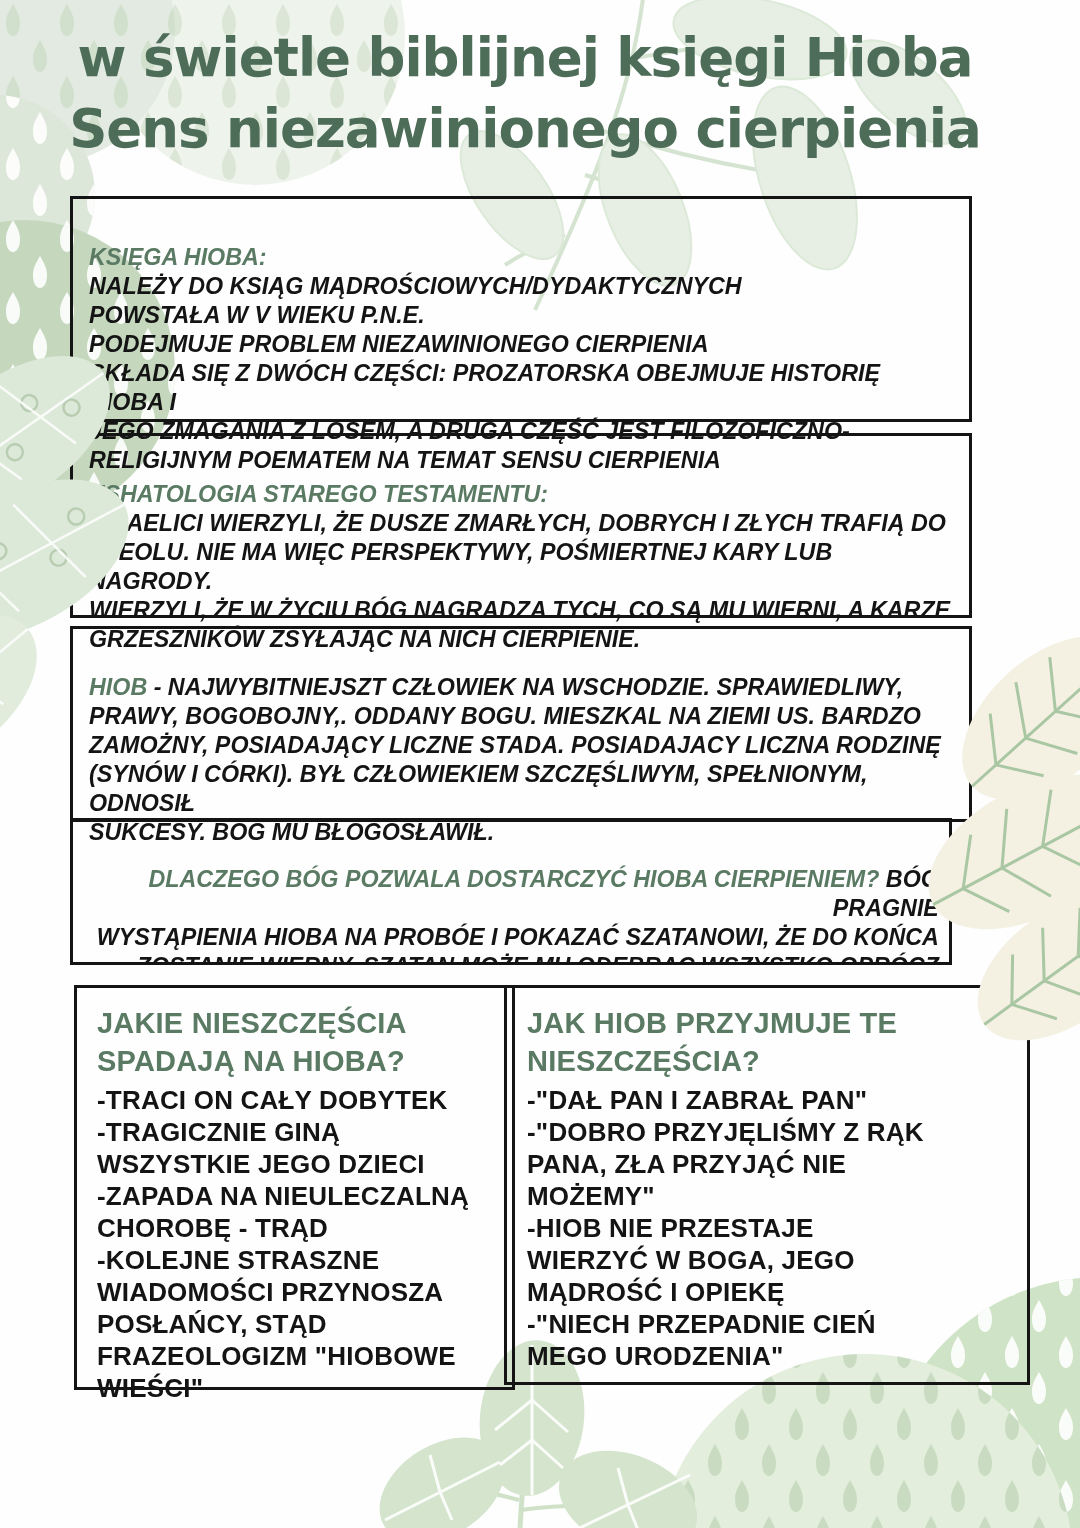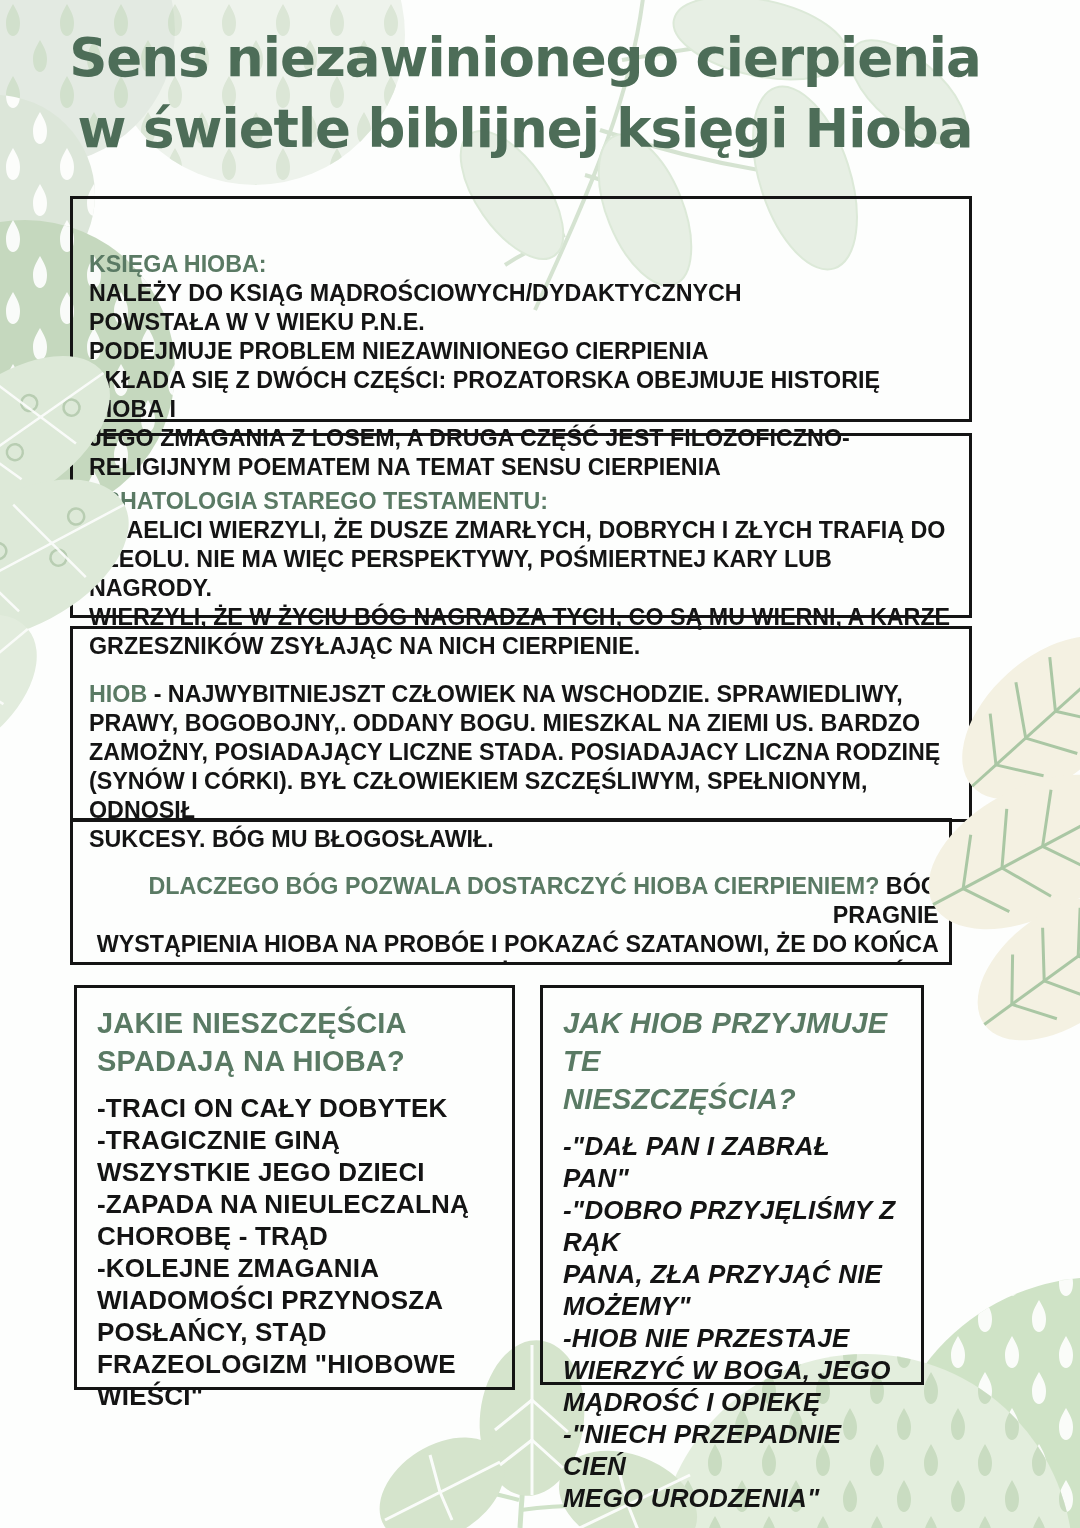--- a/index.html
+++ b/index.html
@@ -7,34 +7,34 @@
         font-family:"Liberation Sans",sans-serif;background:#fdfefd;}
   svg.decor{position:absolute;left:0;top:0;pointer-events:none;}
   .bg{z-index:0;}
   .fg{z-index:6;}
   .title{position:absolute;left:30px;top:22px;width:990px;z-index:2;
          text-align:center;font-family:"DejaVu Sans",sans-serif;
          font-weight:bold;font-size:53px;line-height:71px;
          letter-spacing:-1px;color:#4d6d58;}
   .box{position:absolute;border:3px solid #141414;background:transparent;z-index:2;
        box-sizing:border-box;}
-  .pad14{padding:21px 16px;}
+  .pad14{padding:14px 16px;font-style:italic;}
   .squeeze{transform:scaleX(0.95);transform-origin:0 0;width:106%;
            font-weight:bold;font-size:24.5px;line-height:29px;color:#141414;
            white-space:pre-line;}
   .green{color:#5a7a64;}
   .box1{left:70px;top:196px;width:902px;height:226px;}
   .box2{left:70px;top:433px;width:902px;height:185px;}
   .box3{left:70px;top:626px;width:902px;height:196px;}
   .box4{left:70px;top:818px;width:882px;height:147px;overflow:hidden;text-align:right;}
   .box5{left:74px;top:985px;width:441px;height:405px;}
-  .box6{left:540px;top:985px;width:384px;height:400px;font-style:italic;}
+  .box6{left:504px;top:985px;width:526px;height:400px;}
   .colpad{padding:16px 20px;}
   .colhead{font-weight:bold;font-size:29px;line-height:38px;color:#5a7a64;
-           letter-spacing:0.2px;white-space:pre-line;margin-bottom:12px;}
+           letter-spacing:0.2px;white-space:pre-line;margin-bottom:4px;}
   .colbody{font-weight:bold;font-size:26px;line-height:32px;color:#141414;
            letter-spacing:0.2px;white-space:pre-line;}
 </style>
 </head>
 <body>
 
 <div class="page">
 
   <svg class="decor bg" width="1080" height="1528" viewBox="0 0 1080 1528">
     <defs>
@@ -95,22 +95,22 @@
         <path d="M532,1400 L495,1430 M532,1400 L568,1432 M532,1440 L500,1465 M532,1440 L563,1468"></path>
         <path d="M385,1520 L500,1462"></path>
         <path d="M440,1492 L430,1455 M440,1492 L452,1520"></path>
         <path d="M565,1535 L690,1475"></path>
         <path d="M628,1505 L618,1468 M628,1505 L640,1535"></path>
       </g>
     </g>
   </svg>
 
   <div class="title">
+    <div>w świetle biblijnej księgi Hioba</div>
     <div>Sens niezawinionego cierpienia</div>
-    <div>w świetle biblijnej księgi Hioba</div>
   </div>
 
   <div class="box box1 pad14">
     <div class="squeeze">
       <span class="green">KSIĘGA HIOBA:</span><span>
 NALEŻY DO KSIĄG MĄDROŚCIOWYCH/DYDAKTYCZNYCH
 POWSTAŁA W V WIEKU P.N.E.
 PODEJMUJE PROBLEM NIEZAWINIONEGO CIERPIENIA
 SKŁADA SIĘ Z DWÓCH CZĘŚCI: PROZATORSKA OBEJMUJE HISTORIĘ HIOBA I
 JEGO ZMAGANIA Z LOSEM, A DRUGA CZĘŚĆ JEST FILOZOFICZNO-
@@ -148,21 +148,21 @@
   </div>
 
   <div class="box box5 colpad">
     <div class="colhead">JAKIE NIESZCZĘŚCIA
 SPADAJĄ NA HIOBA?</div>
     <div class="colbody">-TRACI ON CAŁY DOBYTEK
 -TRAGICZNIE GINĄ
 WSZYSTKIE JEGO DZIECI
 -ZAPADA NA NIEULECZALNĄ
 CHOROBĘ - TRĄD
--KOLEJNE ZMAGANIA
+-KOLEJNE STRASZNE
 WIADOMOŚCI PRZYNOSZA
 POSŁAŃCY, STĄD
 FRAZEOLOGIZM "HIOBOWE
 WIEŚCI"</div>
   </div>
 
   <div class="box box6 colpad">
     <div class="colhead">JAK HIOB PRZYJMUJE TE
 NIESZCZĘŚCIA?</div>
     <div class="colbody">-"DAŁ PAN I ZABRAŁ PAN"

